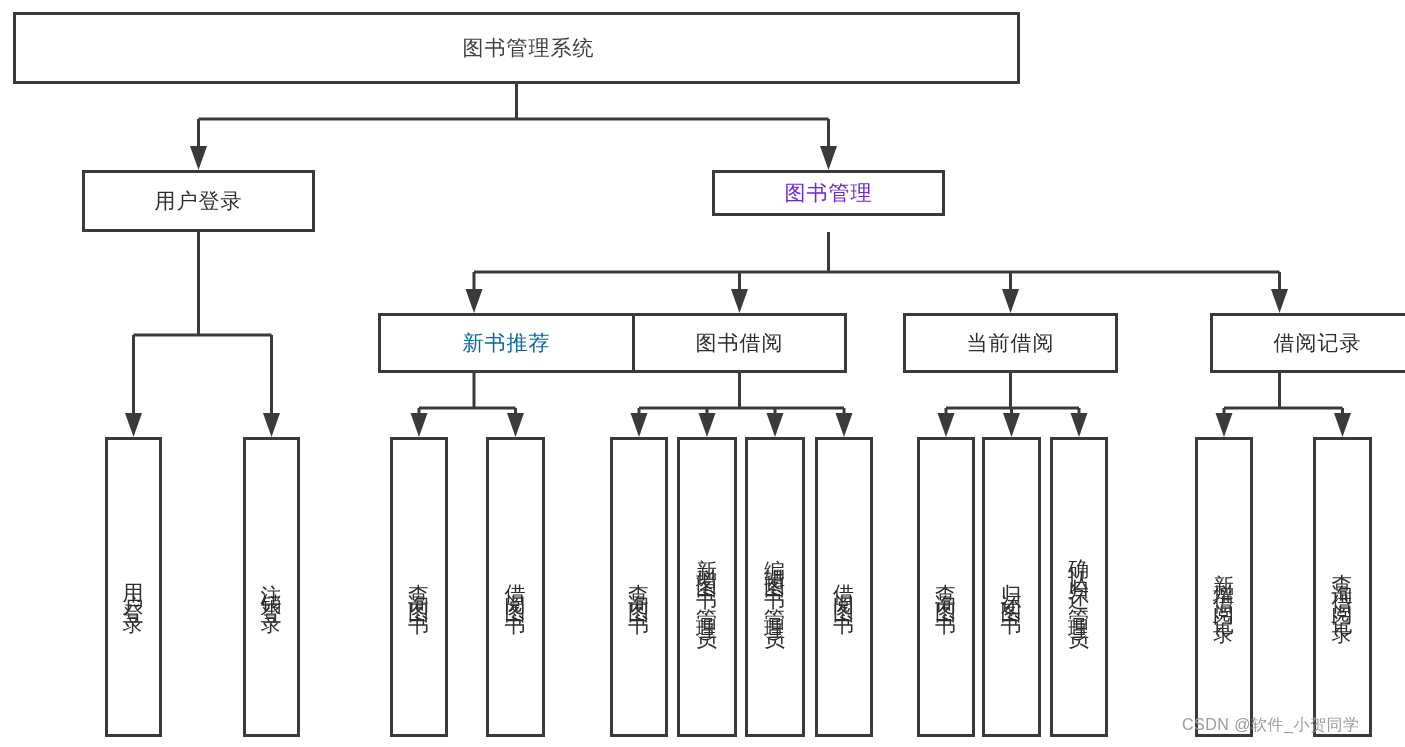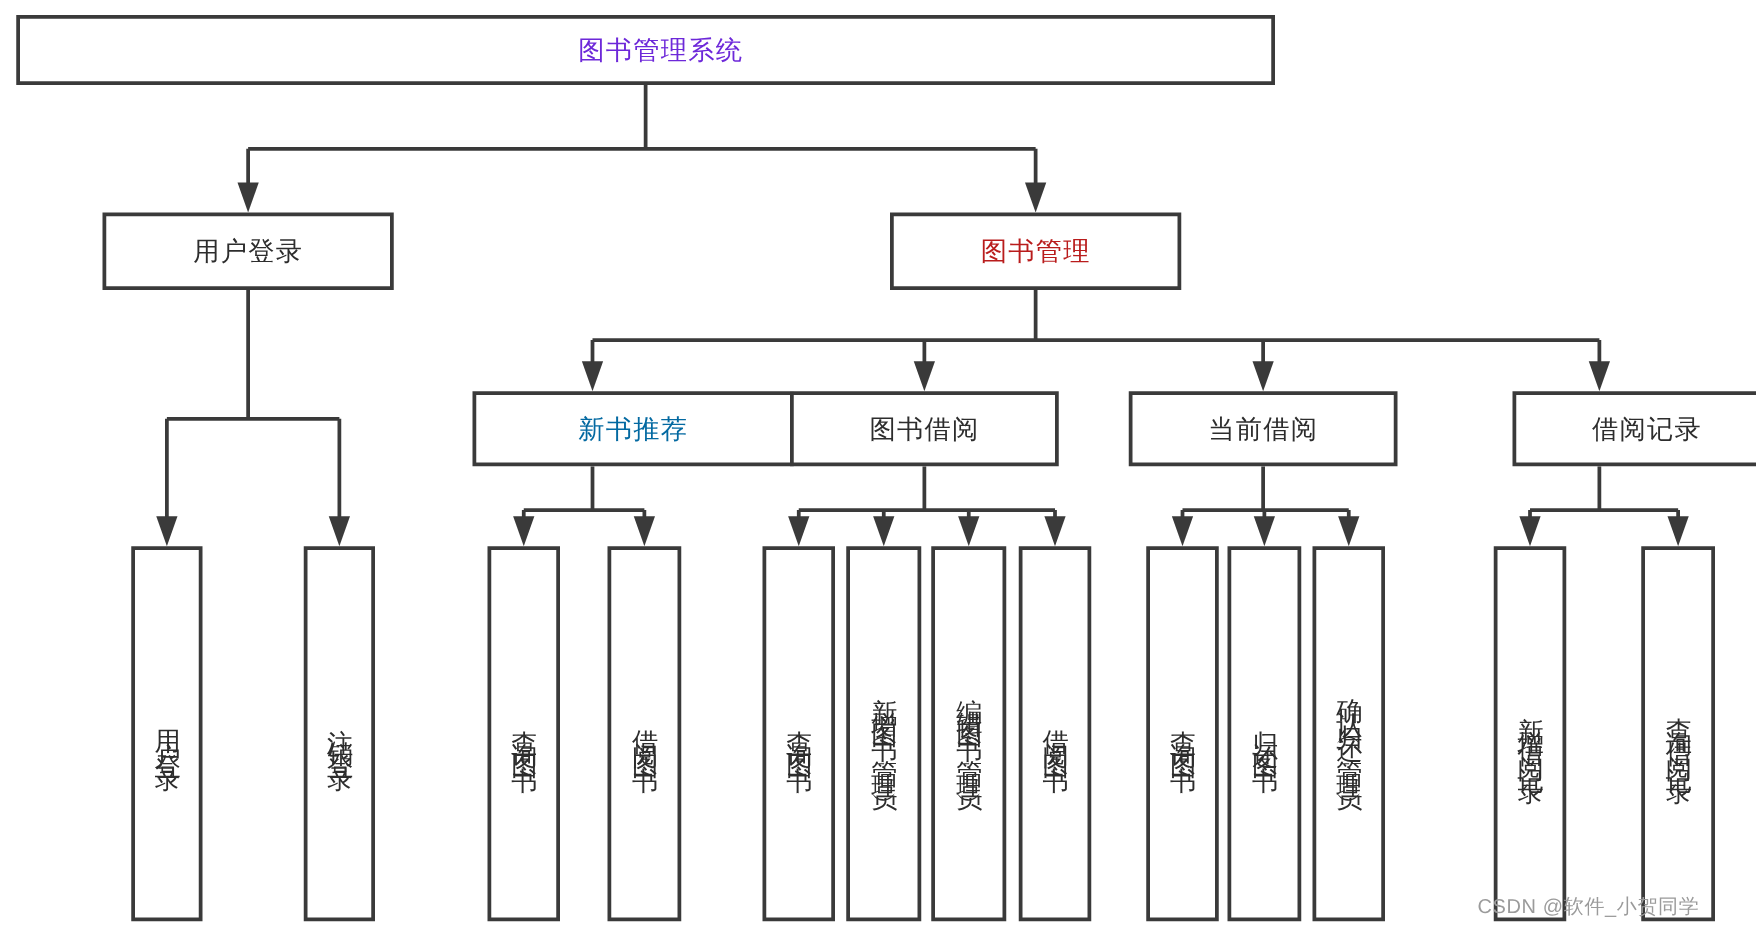--- a/index.html
+++ b/index.html
@@ -121,27 +121,27 @@
       <g>
         <line x1="1279.5" y1="373" x2="1279.5" y2="408" stroke="#3a3a3a" stroke-width="3"></line>
         <line x1="1224" y1="408" x2="1342.5" y2="408" stroke="#3a3a3a" stroke-width="3"></line>
         <line x1="1224" y1="408" x2="1224" y2="417" stroke="#3a3a3a" stroke-width="3"></line>
         <polygon points="1215.5,413 1232.5,413 1224,437" fill="#3a3a3a"></polygon>
         <line x1="1342.5" y1="408" x2="1342.5" y2="417" stroke="#3a3a3a" stroke-width="3"></line>
         <polygon points="1334,413 1351,413 1342.5,437" fill="#3a3a3a"></polygon>
       </g>
     </svg>
   <div class="watermark" style="color: rgb(155, 155, 155);">CSDN @软件_小贺同学</div>
-<div class="node h" style="left: 13px; top: 12px; width: 1007px; height: 56px; border-color: rgb(58, 58, 58); color: #6d28d9; padding-left: 24px;">
+<div class="node h" style="left: 13px; top: 12px; width: 1007px; height: 72px; border-color: rgb(58, 58, 58); color: #404040; padding-left: 24px;">
       <span>图书管理系统</span>
     </div>
     <div class="node h" style="left: 82px; top: 170px; width: 233px; height: 62px; border-color: rgb(58, 58, 58); color: rgb(45, 45, 45);">
       <span>用户登录</span>
     </div>
-    <div class="node h" style="left: 712px; top: 170px; width: 233px; height: 62px; border-color: rgb(58, 58, 58); color: #b91c1c;">
+    <div class="node h" style="left: 712px; top: 170px; width: 233px; height: 46px; border-color: rgb(58, 58, 58); color: #6d28d9;">
       <span>图书管理</span>
     </div>
     <div class="node h" style="left: 378px; top: 313px; width: 257px; height: 60px; border-color: rgb(58, 58, 58); color: #0369a1;">
       <span>新书推荐</span>
     </div>
     <div class="node h" style="left: 903px; top: 313px; width: 215px; height: 60px; border-color: rgb(58, 58, 58); color: rgb(45, 45, 45);">
       <span>当前借阅</span>
     </div>
     <div class="node h" style="left: 632px; top: 313px; width: 215px; height: 60px; border-color: rgb(58, 58, 58); color: rgb(45, 45, 45);">
       <span>图书借阅</span>

